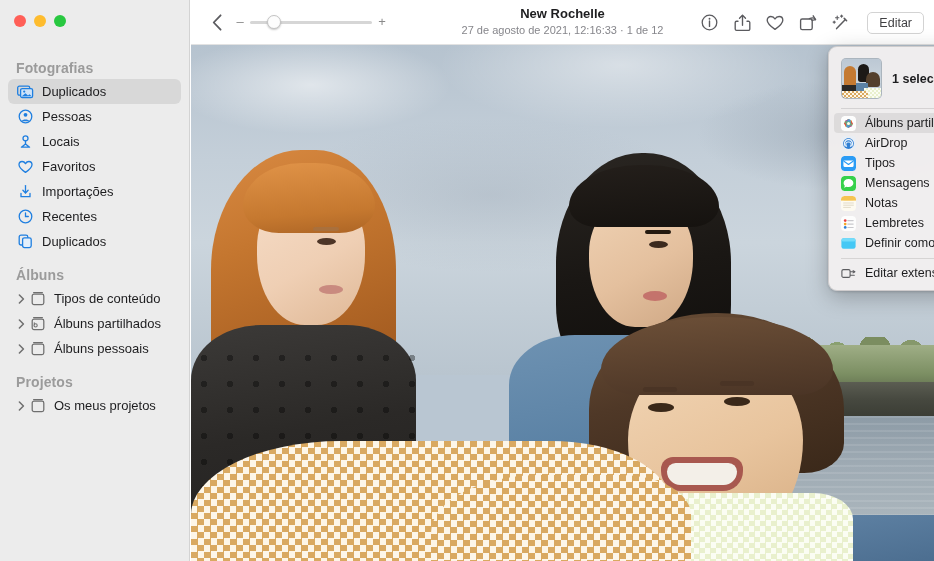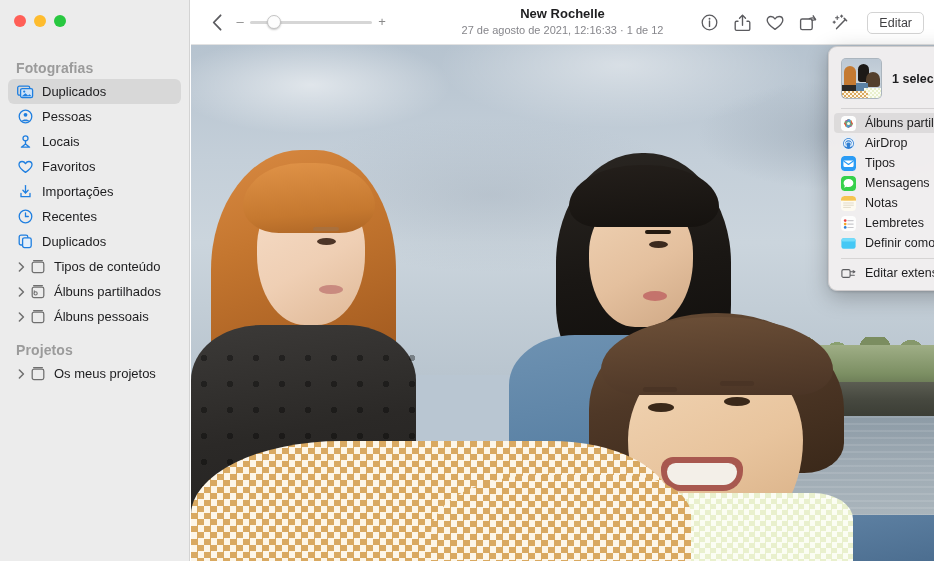--- a/index.html
+++ b/index.html
@@ -418,20 +418,21 @@
     <div class="side-row">
       <span class="ico">
         <svg width="15" height="15" viewBox="0 0 15 15">
           <rect x="1.2" y="1.2" width="8.6" height="9.8" rx="1.8" fill="none" stroke="#1f7fe0" stroke-width="1.3"></rect>
           <rect x="4.6" y="3.8" width="8.6" height="9.8" rx="1.8" fill="#e4f0fc" stroke="#1f7fe0" stroke-width="1.3"></rect>
         </svg>
       </span>
       <span class="lbl">Duplicados</span>
     </div>
 
+    <div class="side-section-title">Álbuns</div>
 
     <div class="side-row">
       <span class="chev">
         <svg width="7" height="10" viewBox="0 0 7 10">
             <path d="M1.4 1 L5.4 5 L1.4 9" fill="none" stroke="#6f6f6f" stroke-width="1.5" stroke-linecap="round" stroke-linejoin="round"></path>
           </svg>
       </span>
       <span class="ico">
         <svg width="14" height="15" viewBox="0 0 14 15">
           <rect x="1.2" y="3.2" width="11.6" height="10.3" rx="1.8" fill="none" stroke="#6f6f6f" stroke-width="1.25"></rect>

